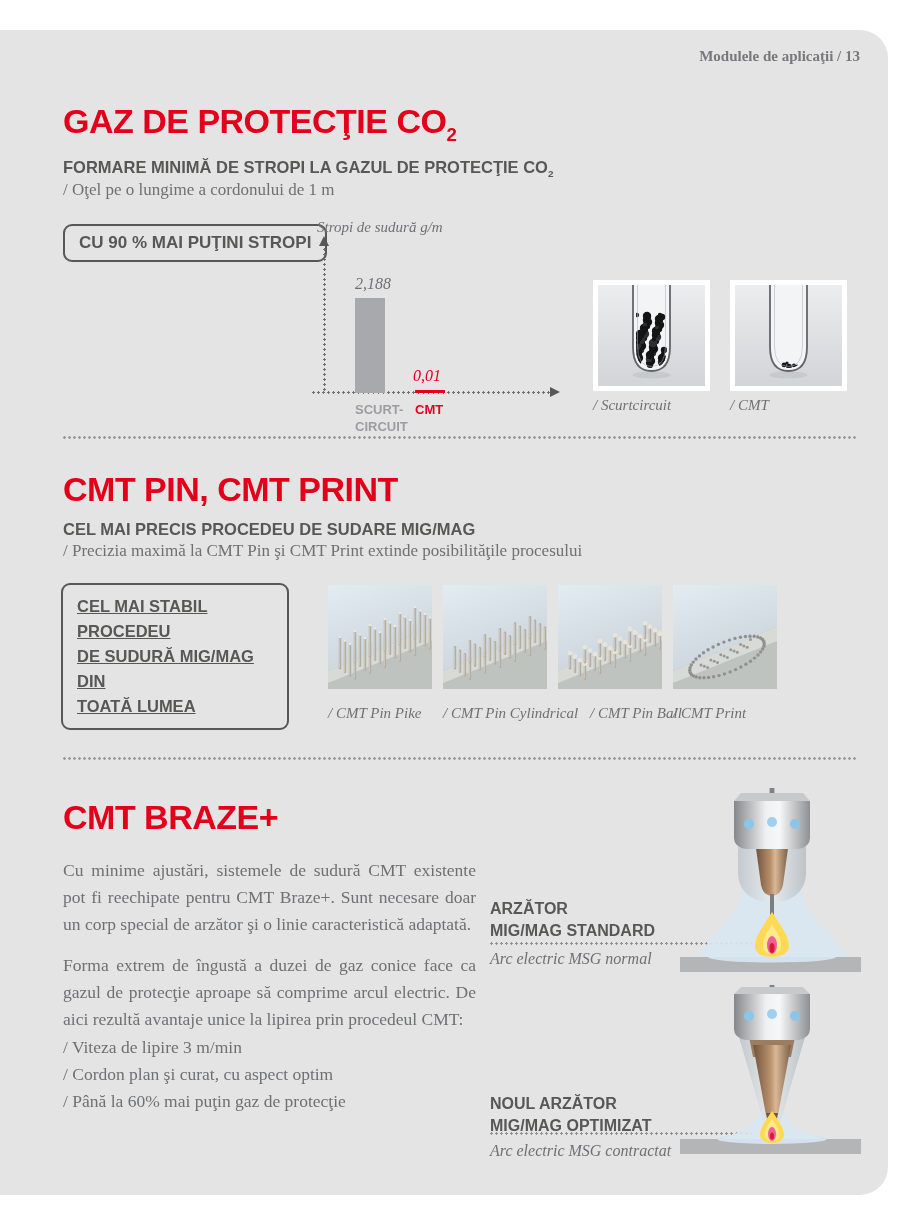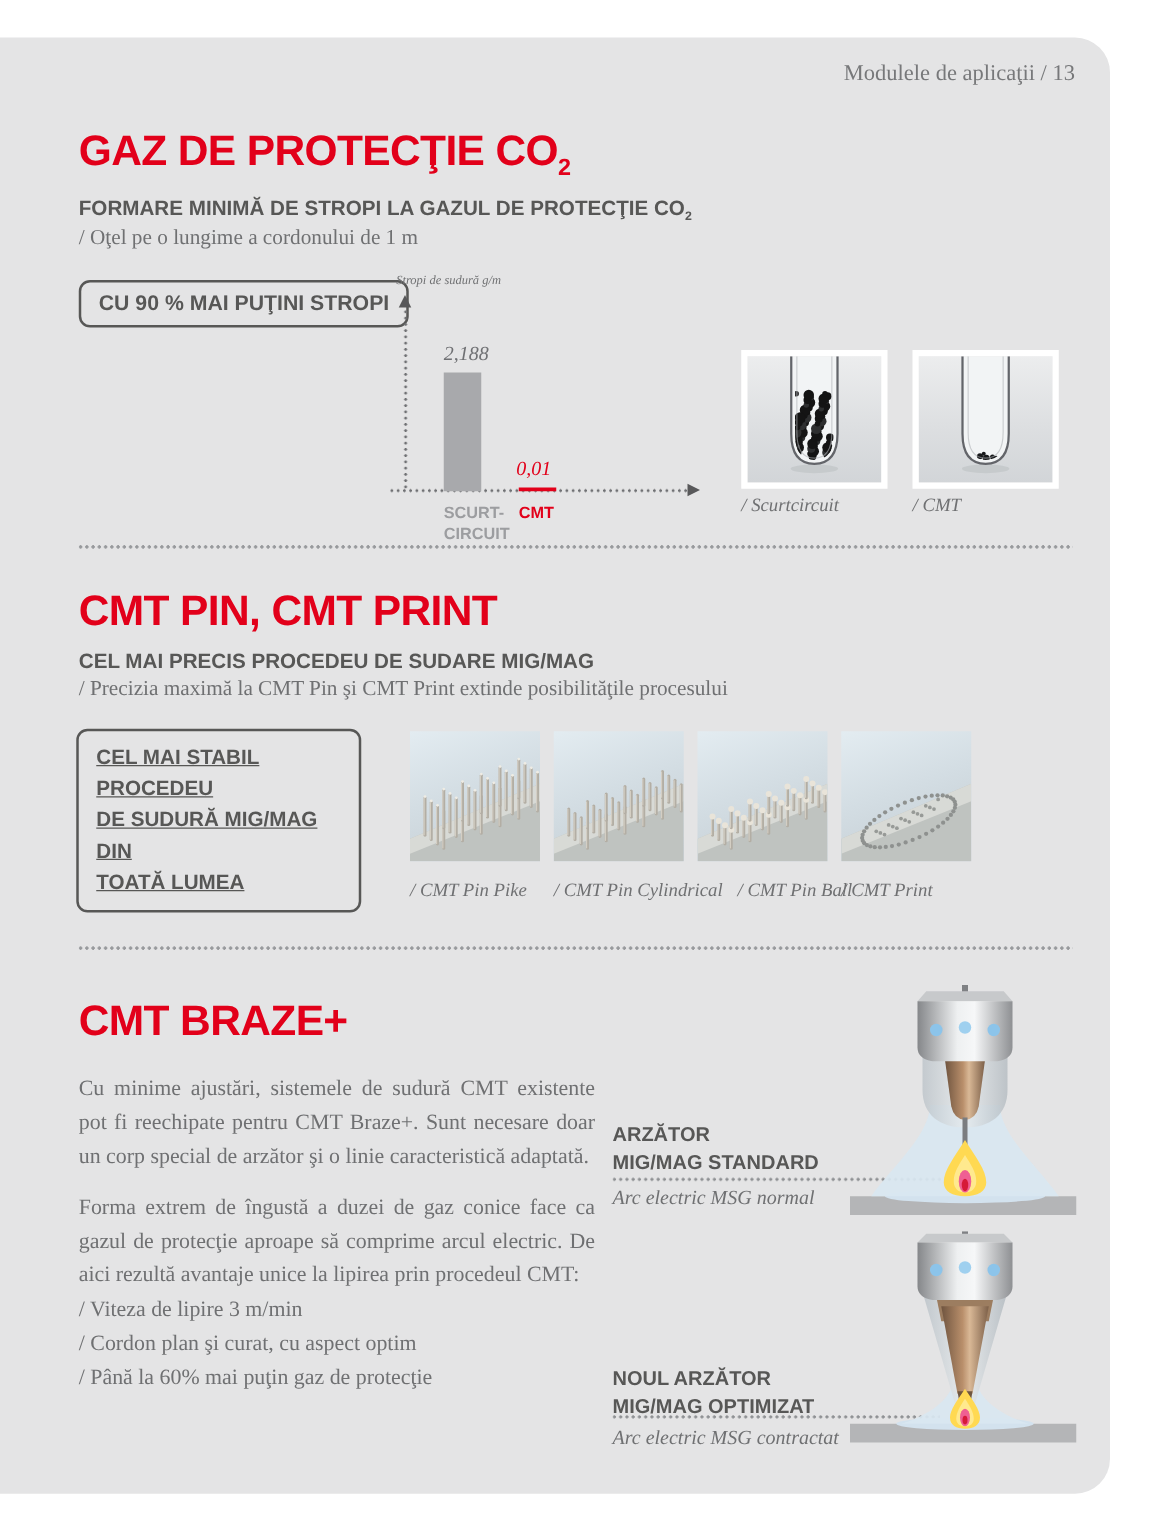--- a/index.html
+++ b/index.html
@@ -4,37 +4,37 @@
 <style>
   html,body{margin:0;padding:0;background:#ffffff;}
   .page{position:relative;width:919px;height:1226px;background:#ffffff;overflow:hidden;
         font-family:"Liberation Sans",sans-serif;}
   .sheet{position:absolute;left:0;top:30px;width:888px;height:1165px;background:#e4e4e5;
          border-radius:0 28px 28px 0;}
   .abs{position:absolute;}
   .serif{font-family:"Liberation Serif","DejaVu Serif",serif;color:#6f7072;}
   .serif-i{font-family:"Liberation Serif","DejaVu Serif",serif;font-style:italic;color:#6f7072;}
   .header{top:18px;right:28px;font-family:"Liberation Serif","DejaVu Serif",serif;
-          font-size:18px;color:#77787a;}
+          font-size:15px;color:#77787a;font-weight:bold;}
   .h1{font-size:34px;font-weight:700;color:#e2001a;letter-spacing:-0.5px;white-space:nowrap;}
   .h1 sub{font-size:0.55em;}
   .subhead{font-size:16.5px;font-weight:700;color:#575756;white-space:nowrap;}
   .subhead sub{font-size:0.6em;}
   .lead{font-size:17px;white-space:nowrap;}
   .badge{border:2.5px solid #575756;border-radius:9px;background:transparent;
          font-size:17px;font-weight:700;color:#575756;padding:7px 14px;white-space:nowrap;}
   .badge2{border:2.5px solid #575756;border-radius:9px;font-size:16.5px;font-weight:700;
           color:#575756;padding:9px 14px;line-height:25px;white-space:pre-line;width:196px;text-decoration:underline;}
   .divider{height:3px;background-image:radial-gradient(circle at 1.5px 1.5px,#97999c 1.15px,transparent 1.5px);
            background-size:5px 3px;background-repeat:repeat-x;}
   .dotline{height:3px;background-image:radial-gradient(circle at 1.5px 1.5px,#8e9093 1.05px,transparent 1.4px);
            background-size:5px 3px;background-repeat:repeat-x;}
   
   .chart{left:303px;top:185px;width:272px;height:228px;}
-  .chart .ylab{left:14px;top:4px;font-size:10px;}
+  .chart .ylab{left:14px;top:4px;font-size:15px;}
   .yaxis{left:20px;top:32px;width:3px;height:146px;
          background-image:radial-gradient(circle at 1.5px 2.5px,#6f7073 1.05px,transparent 1.35px);
          background-size:3px 5px;background-repeat:repeat-y;}
   .xaxis{left:8px;top:176px;width:240px;height:3px;
          background-image:radial-gradient(circle at 2.5px 1.5px,#6f7073 1.05px,transparent 1.35px);
          background-size:5px 3px;background-repeat:repeat-x;}
   .arrow-up{left:16px;top:21px;width:0;height:0;border-left:5.5px solid transparent;
             border-right:5.5px solid transparent;border-bottom:10px solid #58585a;}
   .arrow-right{left:247px;top:172px;width:0;height:0;border-top:5.5px solid transparent;
                border-bottom:5.5px solid transparent;border-left:10px solid #58585a;}

